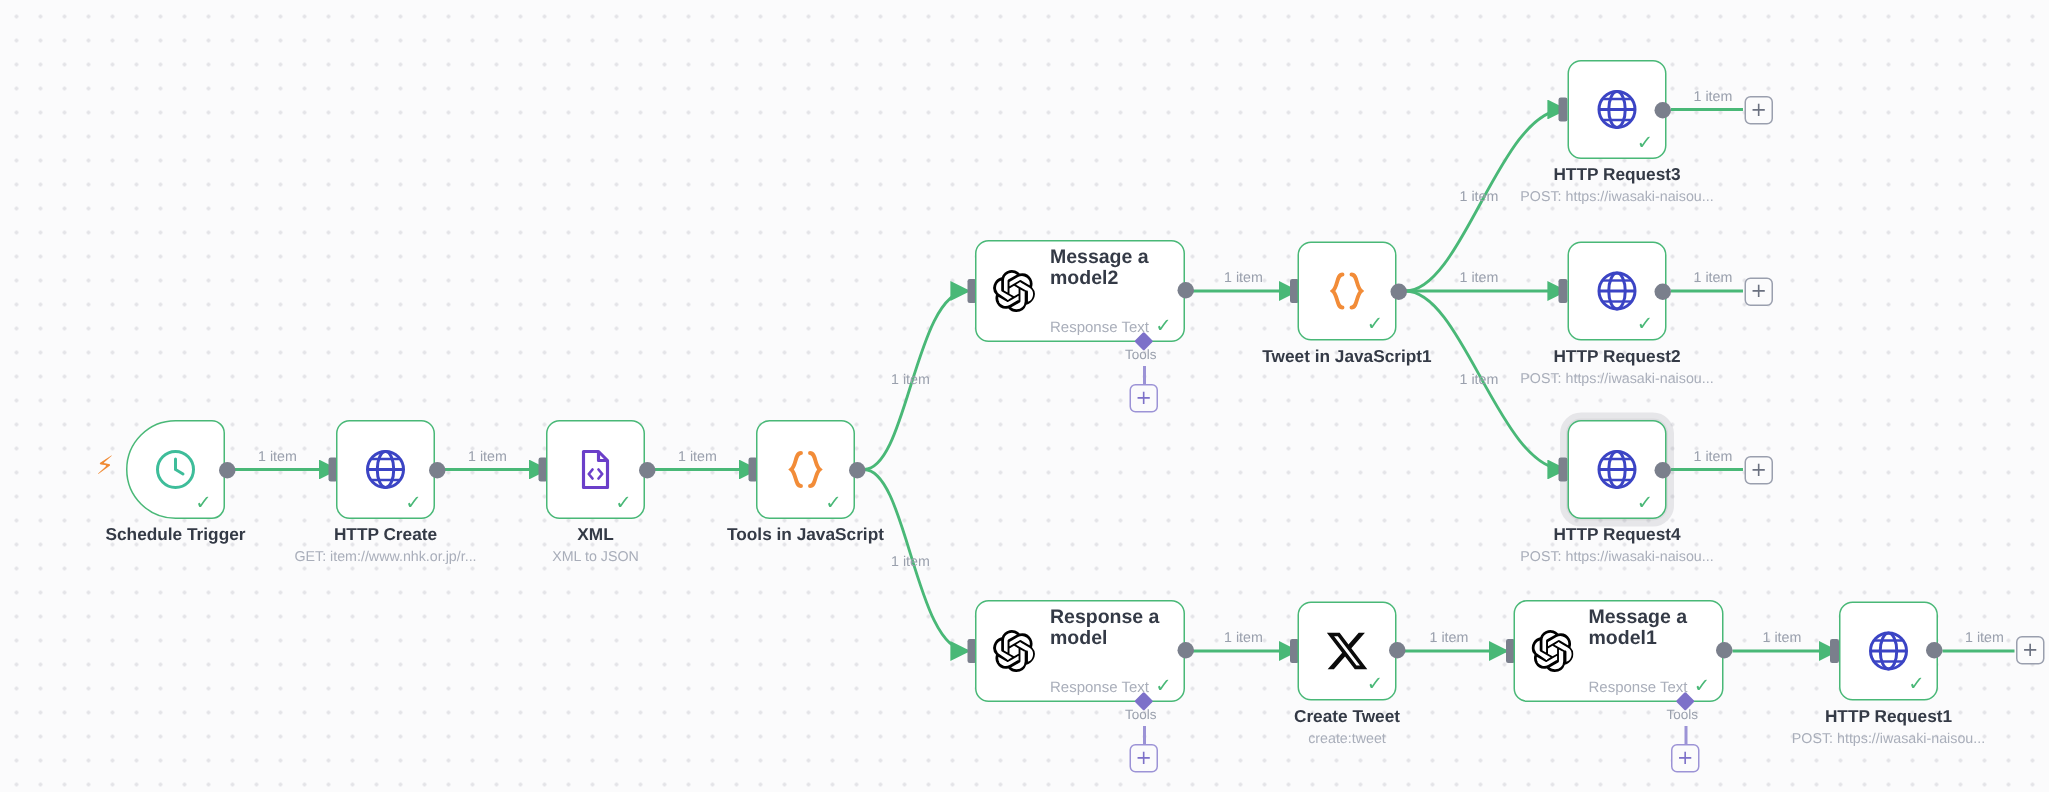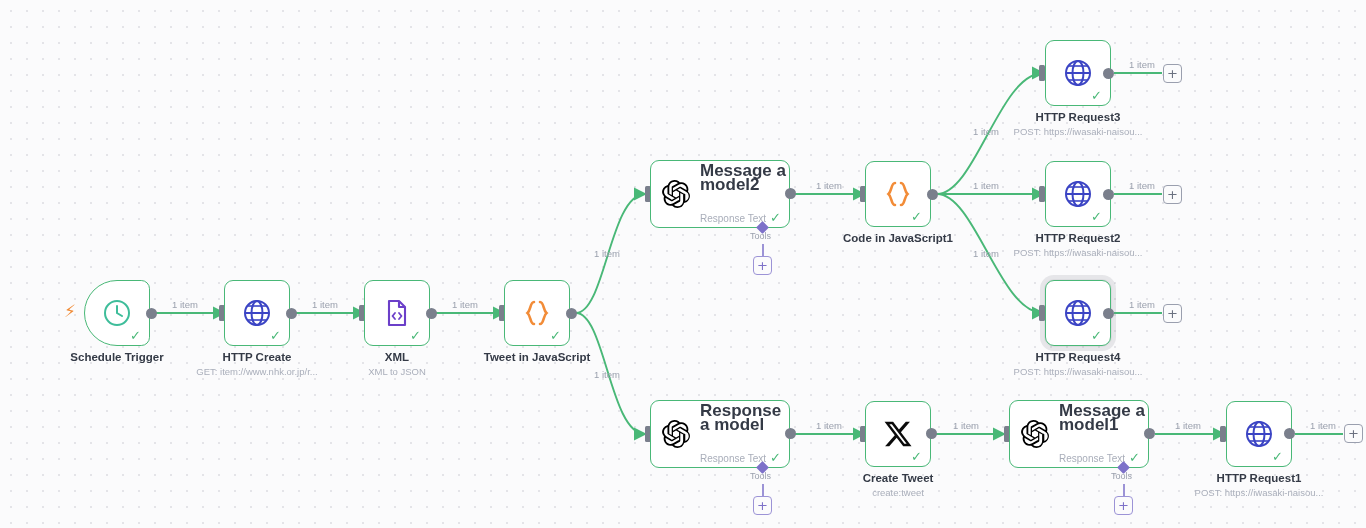--- a/index.html
+++ b/index.html
@@ -52,21 +52,21 @@
     text-align: left;
   }
   .node-sub {
     position: absolute; top: 100%; left: 50%;
     transform: translateX(-50%); margin-top: 21px;
     white-space: nowrap;
     font-size: 9.5px; color: #a9aeba; text-align: center;
   }
 
   .inner-text { display: flex; flex-direction: column; justify-content: center; min-width: 0; }
-  .inner-title { font-size: 17px; font-weight: bold; color: #343a46; line-height: 14px; }
+  .inner-title { font-size: 13px; font-weight: bold; color: #343a46; line-height: 14px; }
   .inner-sub { font-size: 10px; color: #a9aeba; margin-top: 21px; line-height: 12px; }
 
   .out-dot {
     position: absolute; width: 11px; height: 11px; border-radius: 50%;
     background: #7a7f8c;
   }
   .in-port {
     position: absolute; width: 6px; height: 16px; border-radius: 1.5px;
     background: #7a7f8c;
   }
@@ -200,21 +200,21 @@
 
   <div class="in-port" style="left:499px; top:305px;"></div>
   <div class="node node-sq" style="left:504px; top:280px;">
     <span class="icon">
       <svg width="34" height="34" viewBox="0 0 34 34">
         <path d="M14 6 C10 6 11 14 7.5 17 C11 20 10 28 14 28" fill="none" stroke="#f28c38" stroke-width="2.6" stroke-linecap="round"></path>
         <path d="M20 6 C24 6 23 14 26.5 17 C23 20 24 28 20 28" fill="none" stroke="#f28c38" stroke-width="2.6" stroke-linecap="round"></path>
       </svg>
     </span>
     <span class="tick">✓</span>
-    <span class="node-title">Tweet in JavaScript</span>
+    <span class="node-title">Tools in JavaScript</span>
   </div>
   <div class="out-dot" style="left:566px; top:308px;"></div>
 
   <div class="edge-label" style="left:594px; top:248px;">1 item</div>
   <div class="edge-label" style="left:594px; top:369px;">1 item</div>
 
   <div class="in-port" style="left:645px; top:186px;"></div>
   <div class="node node-wide" style="left:650px; top:160px;">
     <span class="icon">
       <svg width="28" height="28" viewBox="0 0 24 24">
@@ -238,21 +238,21 @@
 
   <div class="in-port" style="left:860px; top:186px;"></div>
   <div class="node node-sq" style="left:865px; top:161px;">
     <span class="icon">
       <svg width="34" height="34" viewBox="0 0 34 34">
         <path d="M14 6 C10 6 11 14 7.5 17 C11 20 10 28 14 28" fill="none" stroke="#f28c38" stroke-width="2.6" stroke-linecap="round"></path>
         <path d="M20 6 C24 6 23 14 26.5 17 C23 20 24 28 20 28" fill="none" stroke="#f28c38" stroke-width="2.6" stroke-linecap="round"></path>
       </svg>
     </span>
     <span class="tick">✓</span>
-    <span class="node-title">Code in JavaScript1</span>
+    <span class="node-title">Tweet in JavaScript1</span>
   </div>
   <div class="out-dot" style="left:927px; top:189px;"></div>
 
   <div class="edge-label" style="left:973px; top:126px;">1 item</div>
   <div class="edge-label" style="left:973px; top:180px;">1 item</div>
   <div class="edge-label" style="left:973px; top:248px;">1 item</div>
 
   <div class="in-port" style="left:1039px; top:65px;"></div>
   <div class="node node-sq" style="left:1045px; top:40px;">
     <span class="icon">

